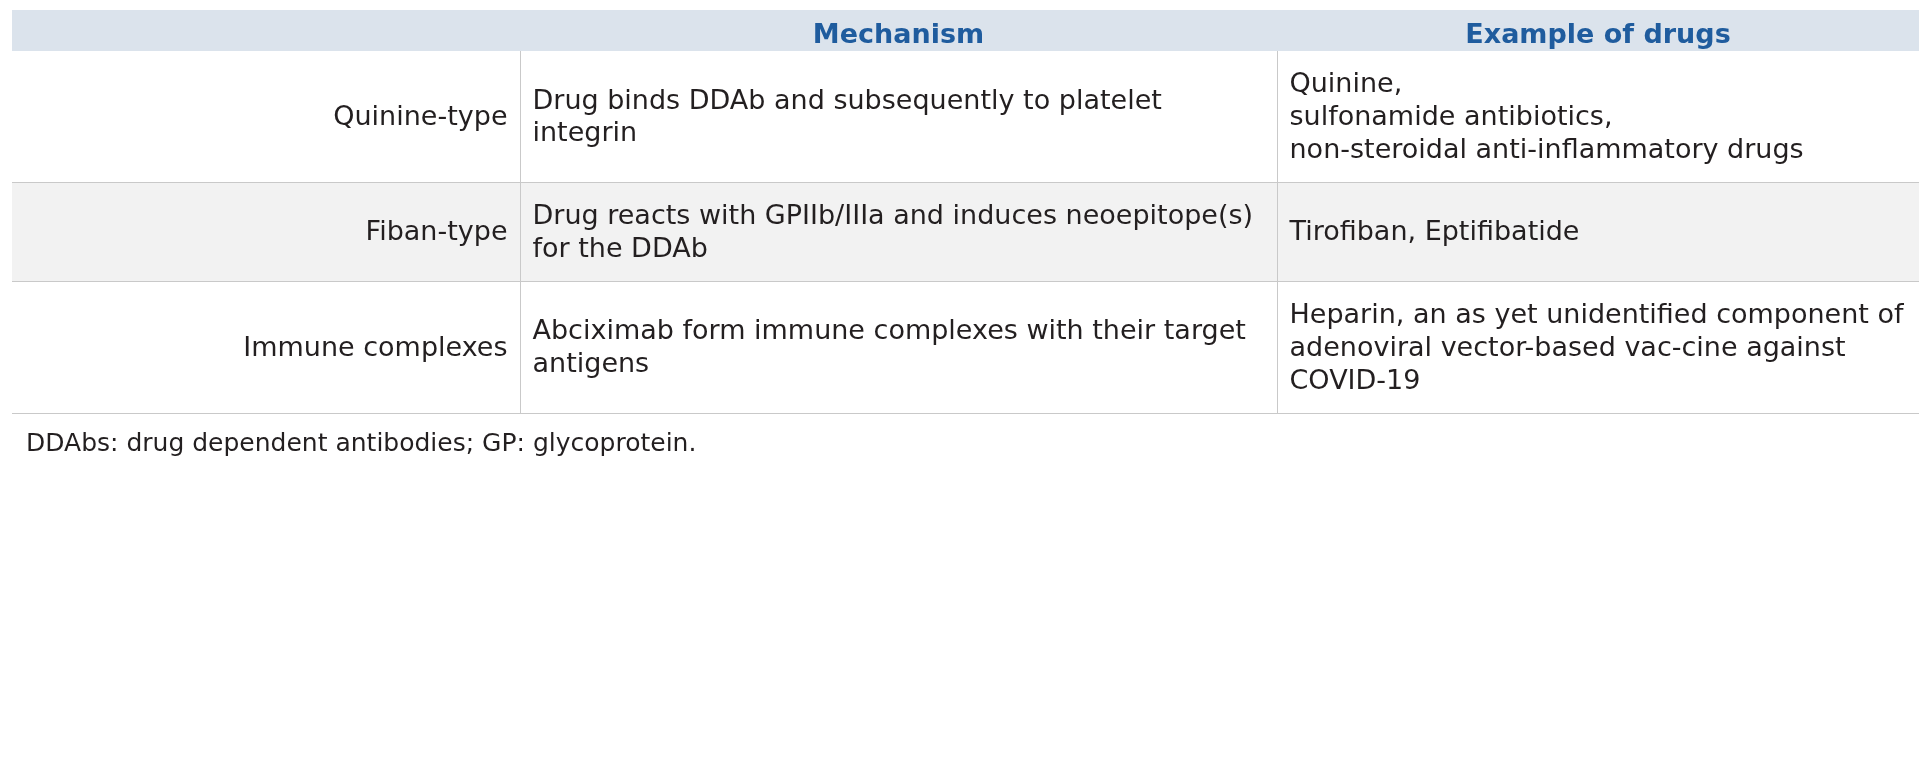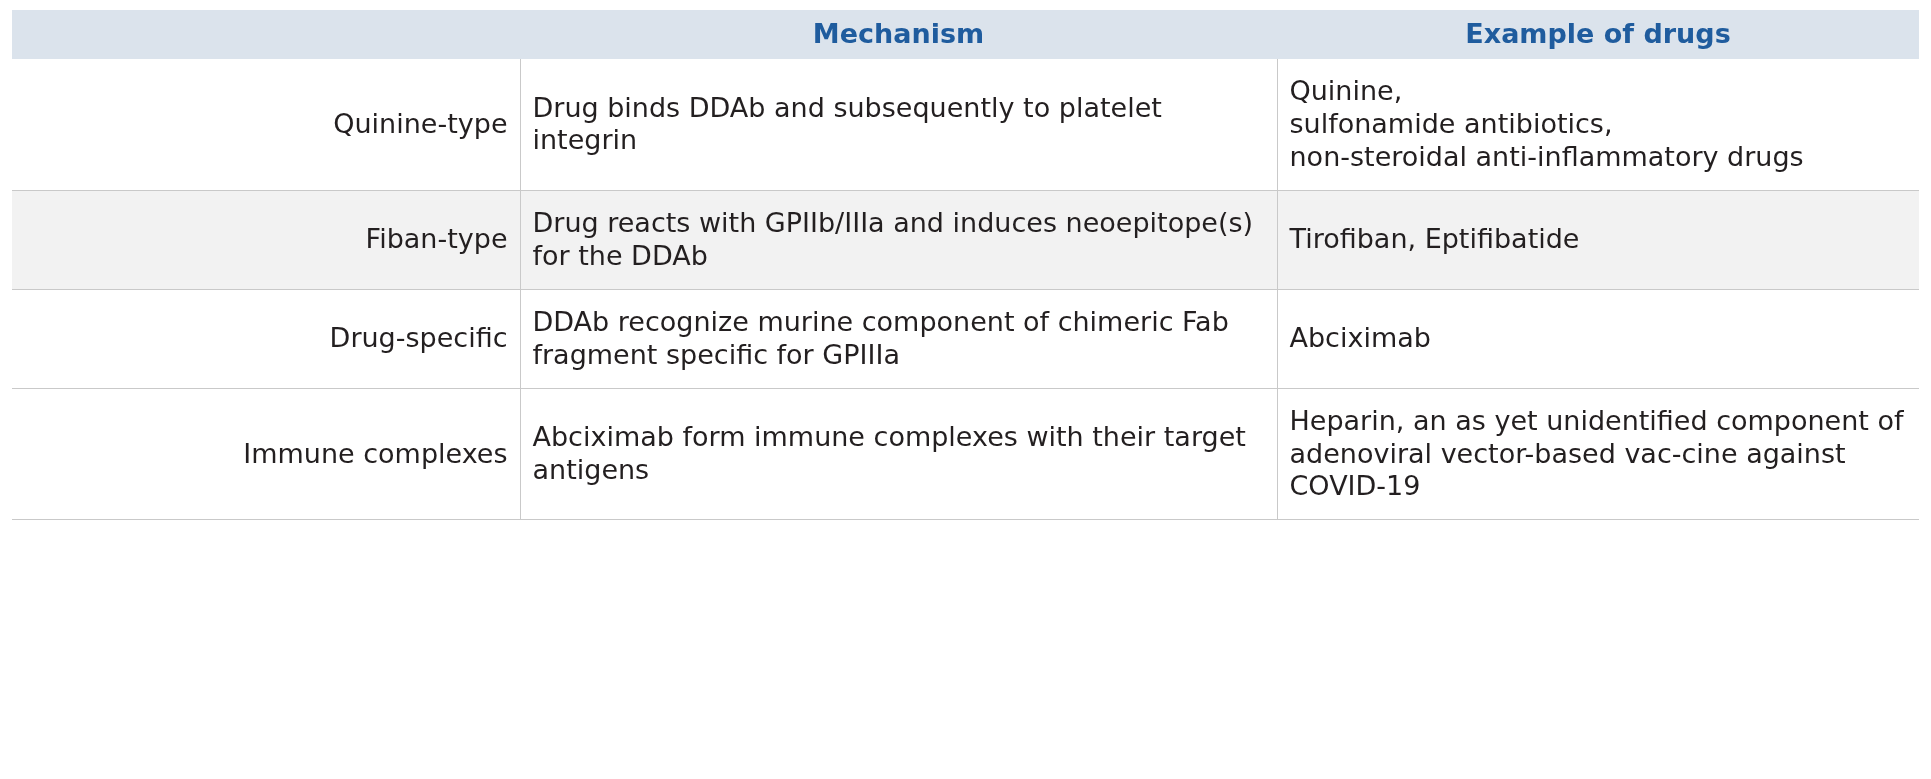--- a/index.html
+++ b/index.html
@@ -27,21 +27,21 @@
   table.tbl col.c1 { width: 508px; }
   table.tbl col.c2 { width: 757px; }
   table.tbl col.c3 { width: 642px; }
 
   .tbl th {
     background: #dbe3ec;
     color: #1f5c9e;
     font-weight: bold;
     font-size: 27px;
     text-align: center;
-    padding: 8px 10px 10px 10px;
+    padding: 8px 10px 2px 10px;
     border: none;
     line-height: 1.15;
   }
   .tbl th.blank {
     background: #dbe3ec;
   }
   .tbl td {
     font-size: 27px;
     line-height: 1.22;
     padding: 16px 12px;
@@ -101,24 +101,20 @@
         <td class="cat">Quinine-type</td>
         <td class="mech">Drug binds DDAb and subsequently to platelet integrin</td>
         <td class="ex">Quinine,<br>sulfonamide antibiotics,<br>non-steroidal anti-inflammatory drugs</td>
       </tr>
       <tr class="shade">
         <td class="cat">Fiban-type</td>
         <td class="mech">Drug reacts with GPIIb/IIIa and induces neoepitope(s) for the DDAb</td>
         <td class="ex">Tirofiban, Eptifibatide</td>
       </tr>
       <tr class="plain">
-        <td class="cat">Drug-specific</td>
-        <td class="mech">DDAb recognize murine component of chimeric Fab fragment specific for GPIIIa</td>
-        <td class="ex">Abciximab</td>
-      </tr>
-      <tr class="plain">
         <td class="cat">Immune complexes</td>
         <td class="mech">Abciximab form immune complexes with their target antigens</td>
         <td class="ex">Heparin, an as yet unidentified component of adenoviral vector-based vac-cine against COVID-19</td>
       </tr>
     </tbody>
   </table>
+  <div class="footnote">DDAbs: drug dependent antibodies; GP: glycoprotein.</div>
 </div>
 
 </body></html>

